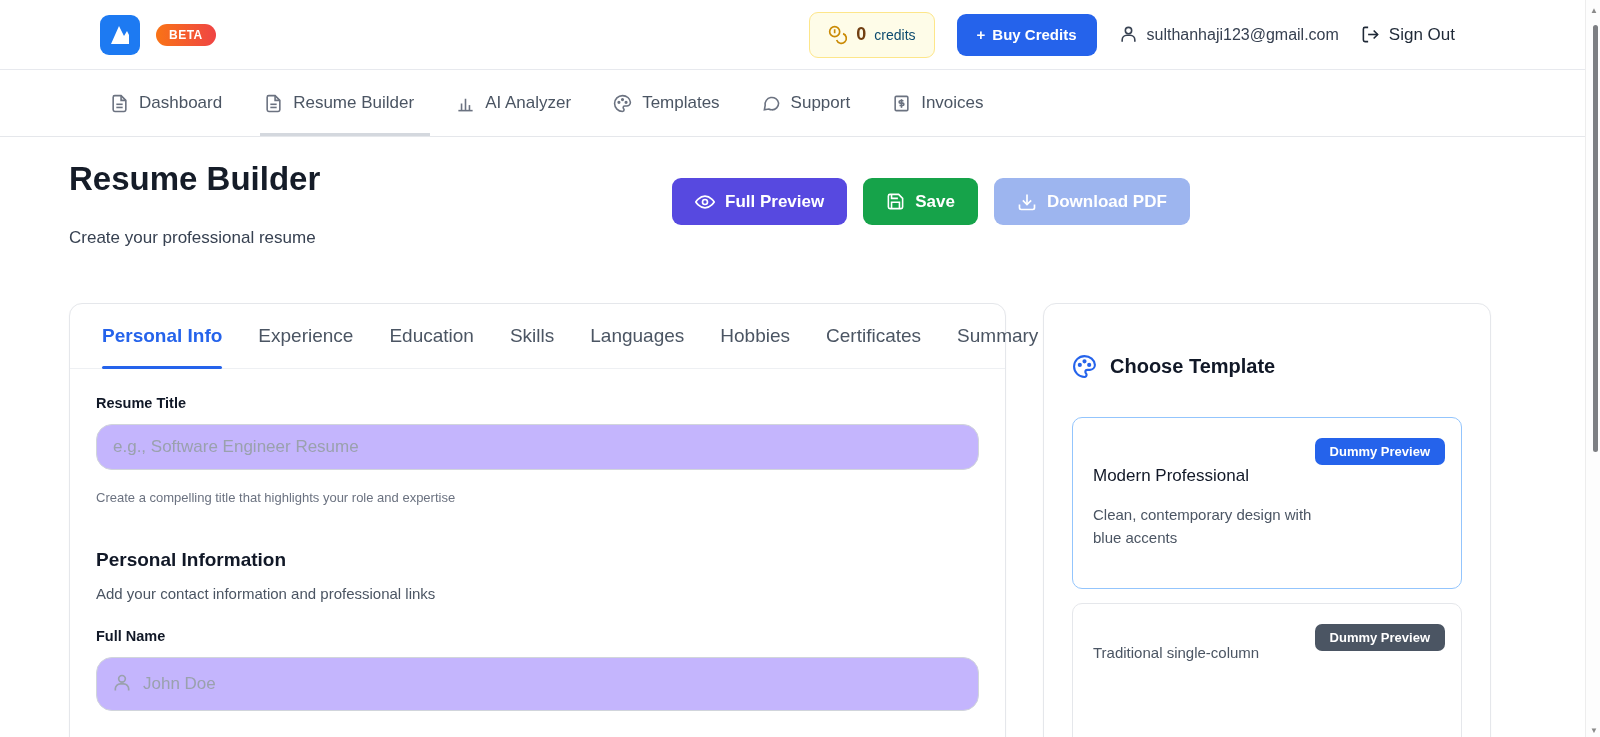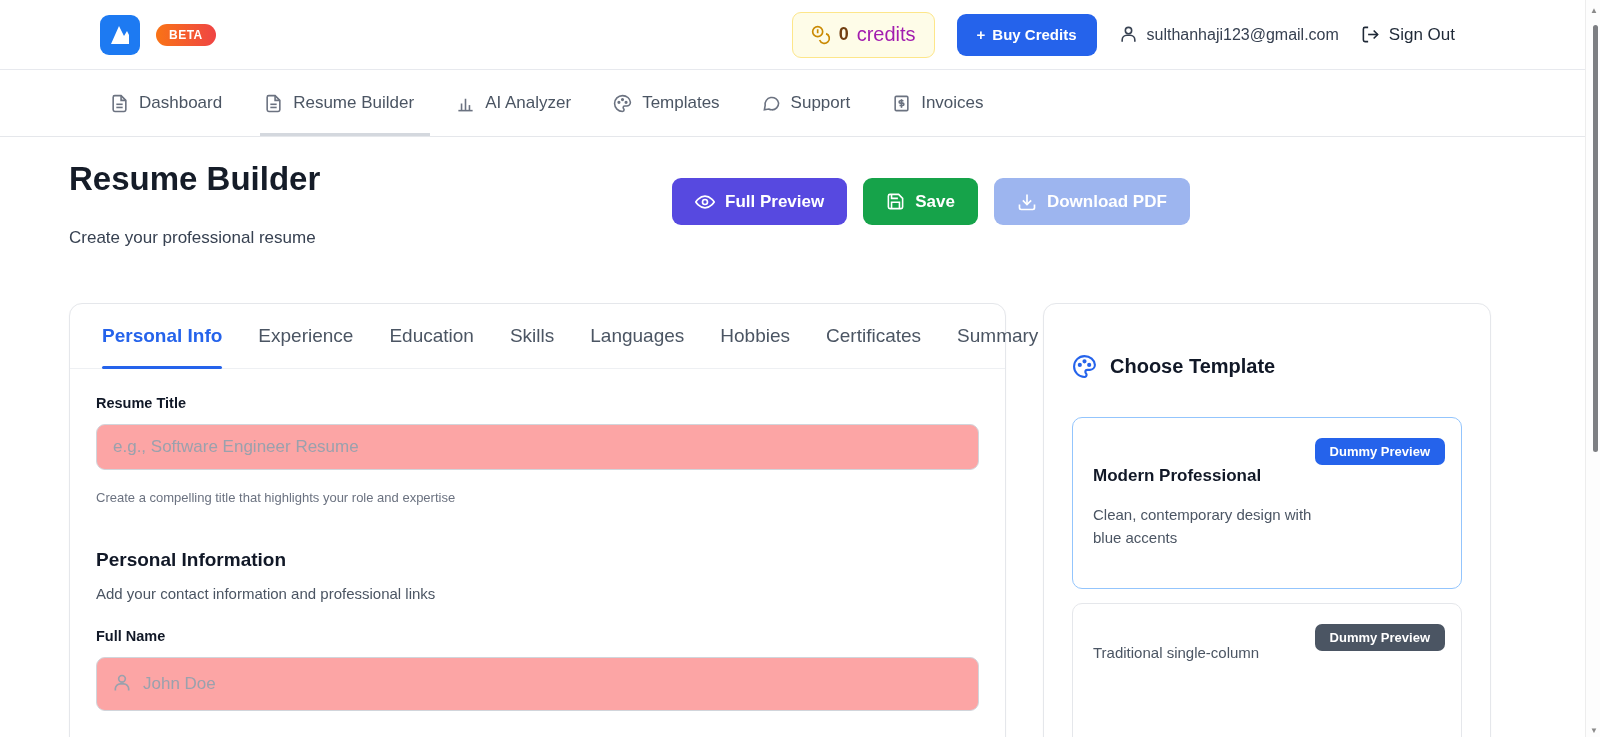--- a/index.html
+++ b/index.html
@@ -14,21 +14,21 @@
   .logo { width:40px; height:40px; border-radius:9px; background:#1d7af2;
           display:flex; align-items:center; justify-content:center; }
   .brand-title { font-size:22px; font-weight:bold; color:#2563eb; letter-spacing:.2px; }
   .beta-pill { margin-left:2px; padding:4px 13px; border-radius:999px; color:#fff;
                font-size:12px; font-weight:bold; letter-spacing:.5px;
                background:linear-gradient(90deg,#f97316,#ef4444); }
   .header-right { display:flex; align-items:center; gap:22px; }
   .credits-box { display:flex; align-items:center; gap:8px; height:46px; padding:0 18px;
                  background:#fefce8; border:1px solid #fde68a; border-radius:9px; }
   .credits-count { font-size:18px; font-weight:bold; color:#713f12; }
-  .credits-label { font-size:20px; color:#a21caf; }
+  .credits-label { font-size:14px; color:#0c4a6e; }
   .buy-btn { display:flex; align-items:center; gap:7px; height:42px; padding:0 20px;
              background:#2563eb; color:#fff; border:none; border-radius:9px;
              font-size:15px; font-weight:bold; cursor:pointer; font-family:inherit; }
   .user-box { display:flex; align-items:center; gap:9px; font-size:16px; color:#374151; }
   .signout-box { display:flex; align-items:center; gap:9px; font-size:17px; color:#1f2937; cursor:pointer; }
 
   
   .nav { position:absolute; top:70px; left:0; width:1600px; height:67px;
          display:flex; align-items:stretch; gap:42px; padding-left:110px;
          border-bottom:1px solid #e5e7eb; background:#fff;text-align:center; }
@@ -56,22 +56,22 @@
   .form-tabs { display:flex; align-items:stretch; gap:36px; height:65px; padding-left:32px;
                border-bottom:1px solid #eef0f3; }
   .form-tab { display:flex; align-items:center; font-size:19px; color:#4b5563; cursor:pointer;
               position:relative; white-space:nowrap; }
   .form-tab.active { color:#2563eb; font-weight:bold; }
   .form-tab.active::after { content:""; position:absolute; left:0; right:0; bottom:-1px;
                             height:3px; background:#2563eb; border-radius:2px; }
   .form-body { padding:26px 26px 0 26px; }
   .field-label { font-size:14.5px; font-weight:bold; color:#111827; }
   .text-input { width:100%; height:46px; margin-top:13px; padding:0 16px;
-                border:1px solid #d1d5db; border-radius:9px; font-size:17px;
-                color:#111827; font-family:inherit; outline:none; background:#fca5a5; }
+                border:1px solid #d1d5db; border-radius:16px; font-size:17px;
+                color:#111827; font-family:inherit; outline:none; background:#c4b5fd; }
   .text-input::placeholder { color:#9aa1ad; }
   .helper-text { margin-top:20px; font-size:13px; color:#6b7280; }
   .section-heading { margin-top:44px; font-size:19px; font-weight:bold; color:#111827; }
   .section-sub { margin-top:14px; font-size:15px; color:#4b5563; }
   .field-block { margin-top:26px; }
   .input-icon-wrap { position:relative; margin-top:13px; }
   .input-icon-wrap svg { position:absolute; left:16px; top:16px; }
   .input-icon-wrap .text-input { margin-top:0; height:54px; padding-left:46px; }
 
   
@@ -81,21 +81,21 @@
   .side-header { display:flex; align-items:center; gap:13px; }
   .side-title { font-size:20px; font-weight:bold; color:#111827; }
   .tpl-card { position:relative; margin-top:38px; height:172px; border-radius:10px;
               border:1px solid #e5e7eb; padding:20px; cursor:pointer; background:#fff; }
   .tpl-card.selected { border-color:#93c5fd; }
   .tpl-card + .tpl-card { margin-top:14px; }
   .tpl-badge { position:absolute; top:20px; right:16px; padding:6px 15px; border-radius:7px;
                color:#fff; font-size:13px; font-weight:bold; }
   .tpl-badge.blue { background:#2563eb; }
   .tpl-badge.dark { background:#4b5563; }
-  .tpl-name { margin-top:28px; font-size:17px; font-weight:bold; color:#111827; }
+  .tpl-name { margin-top:28px; font-size:17px; font-weight:normal; color:#111827; }
   .tpl-desc { margin-top:18px; font-size:15px; color:#4b5563; max-width:225px; line-height:1.5; }
 
   
   .scrollbar { position:absolute; top:0; right:0; width:15px; height:737px;
                background:#fdfdfd; border-left:1px solid #ededed; }
   .scroll-arrow { position:absolute; left:4px; font-size:8px; color:#8a8a8a; }
   .scroll-thumb { position:absolute; top:25px; right:2px; width:5px; height:427px;
                   background:#7d7f83; border-radius:3px; }
 </style>
 </head>

